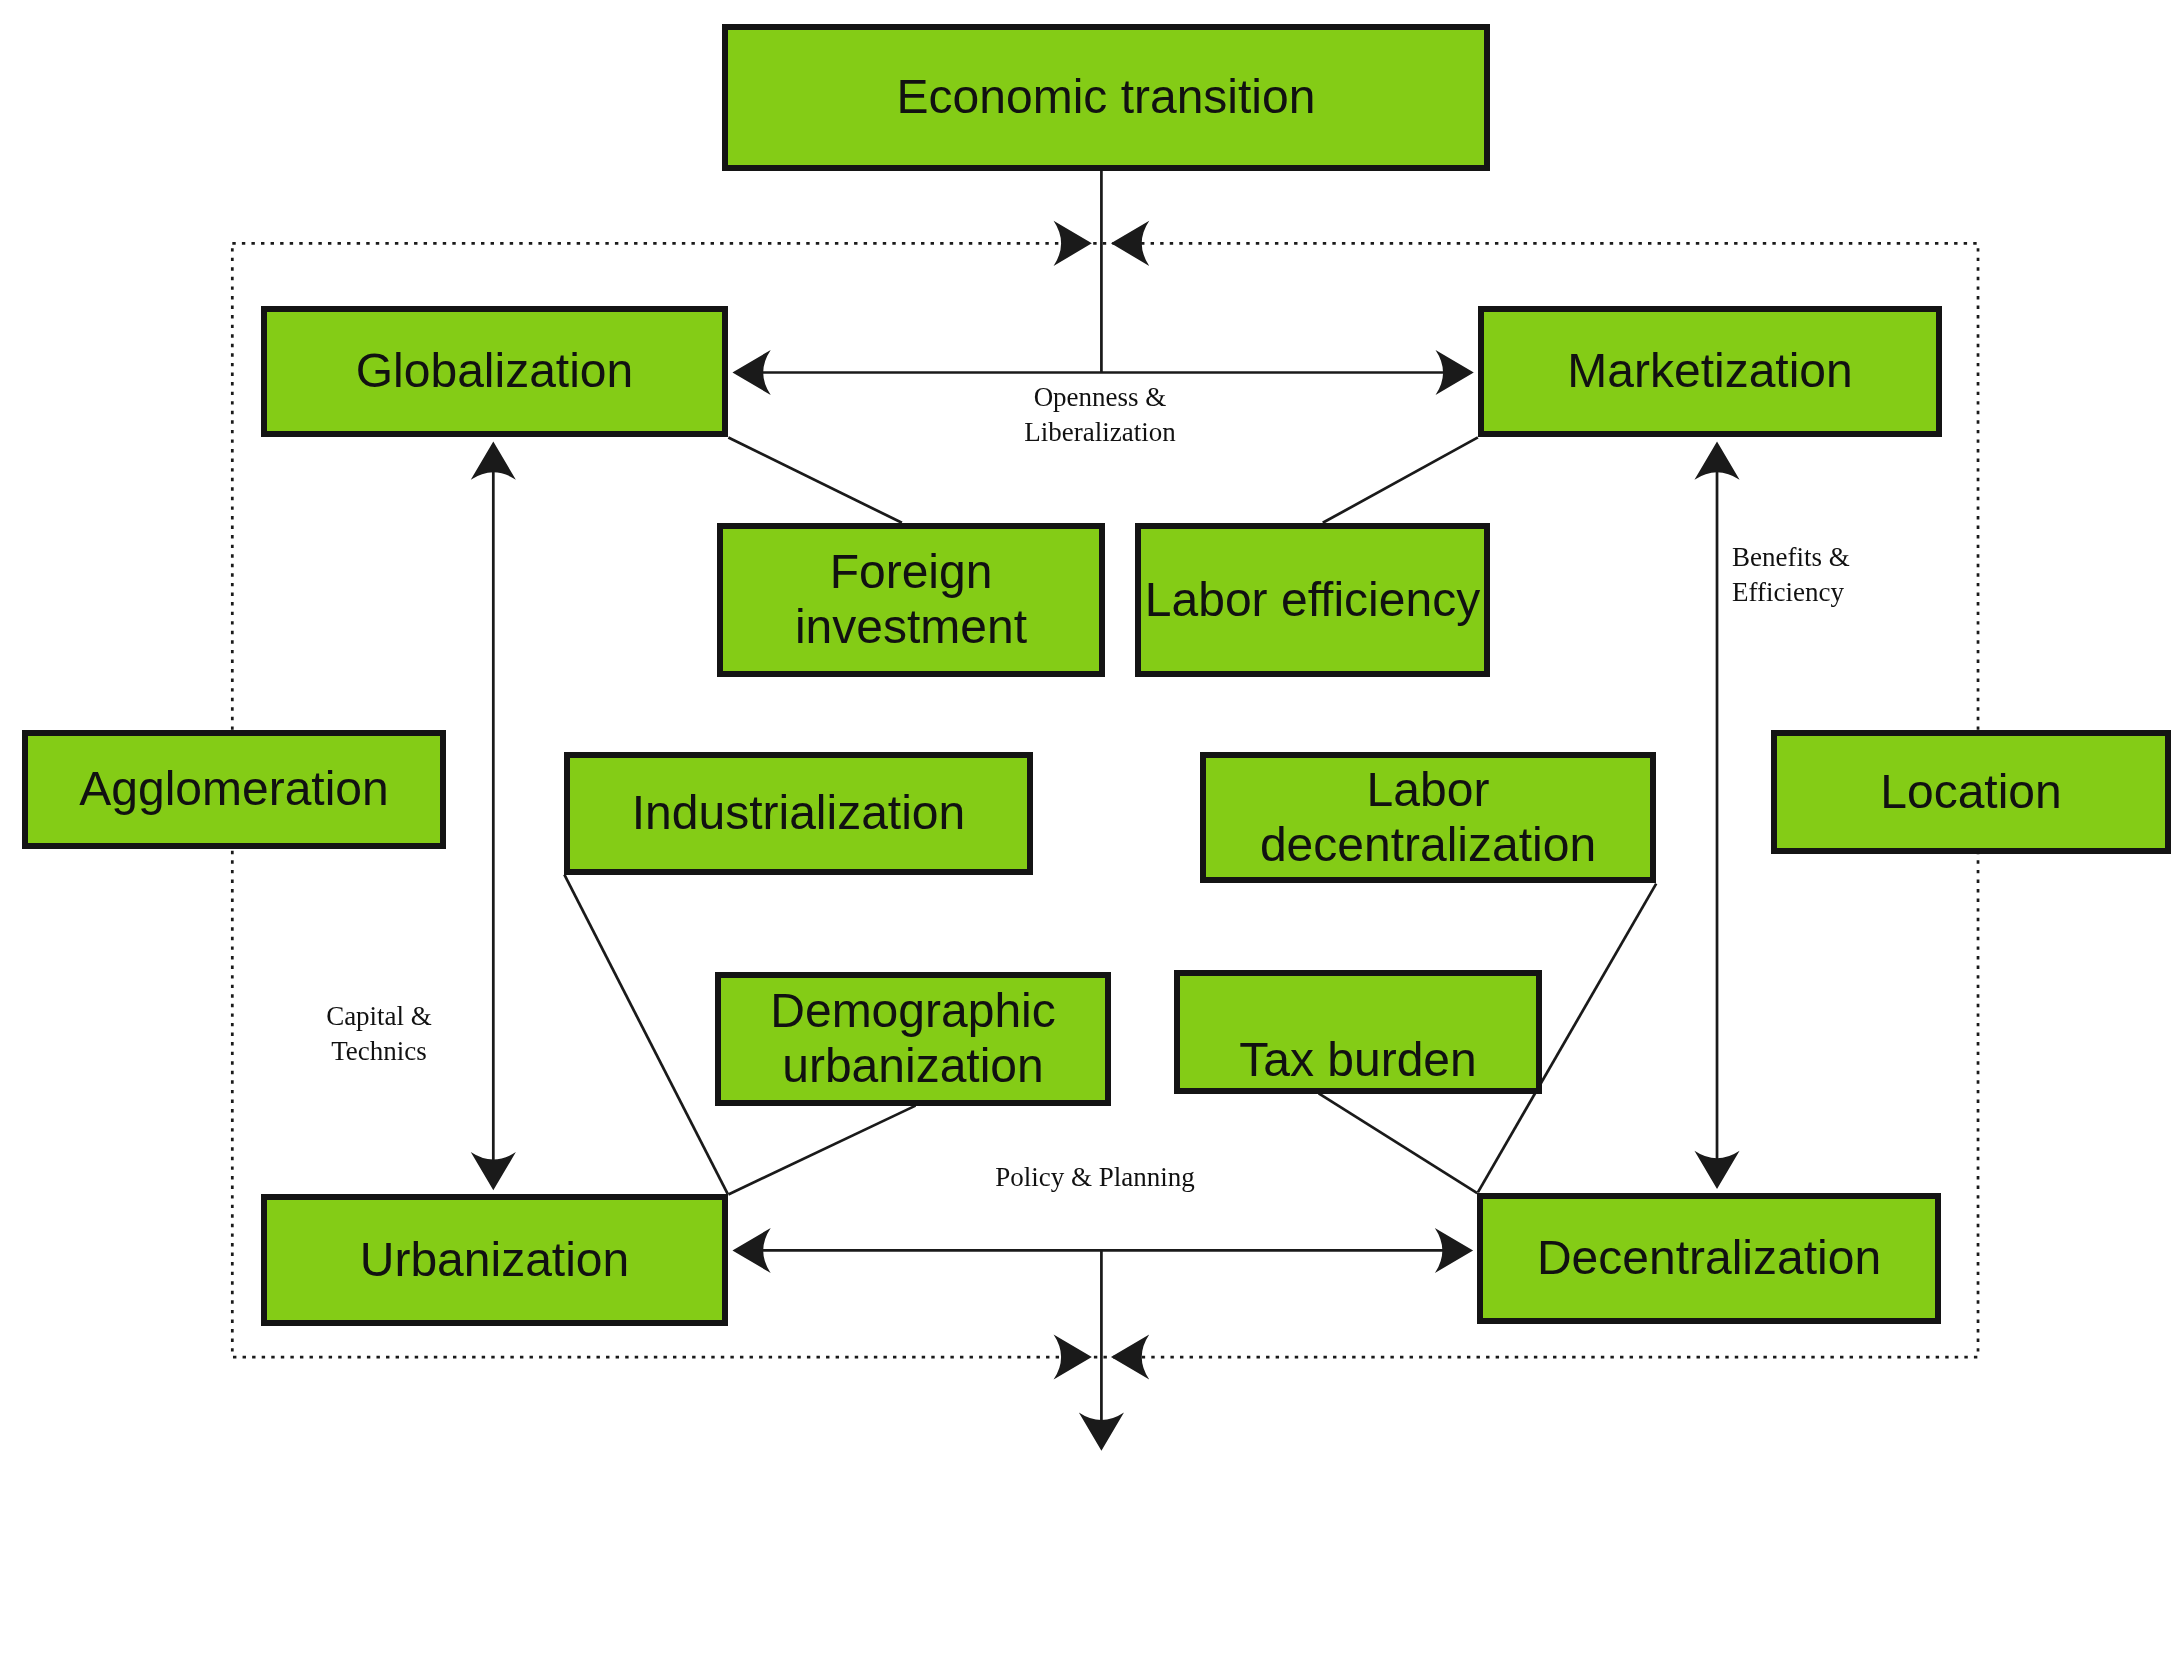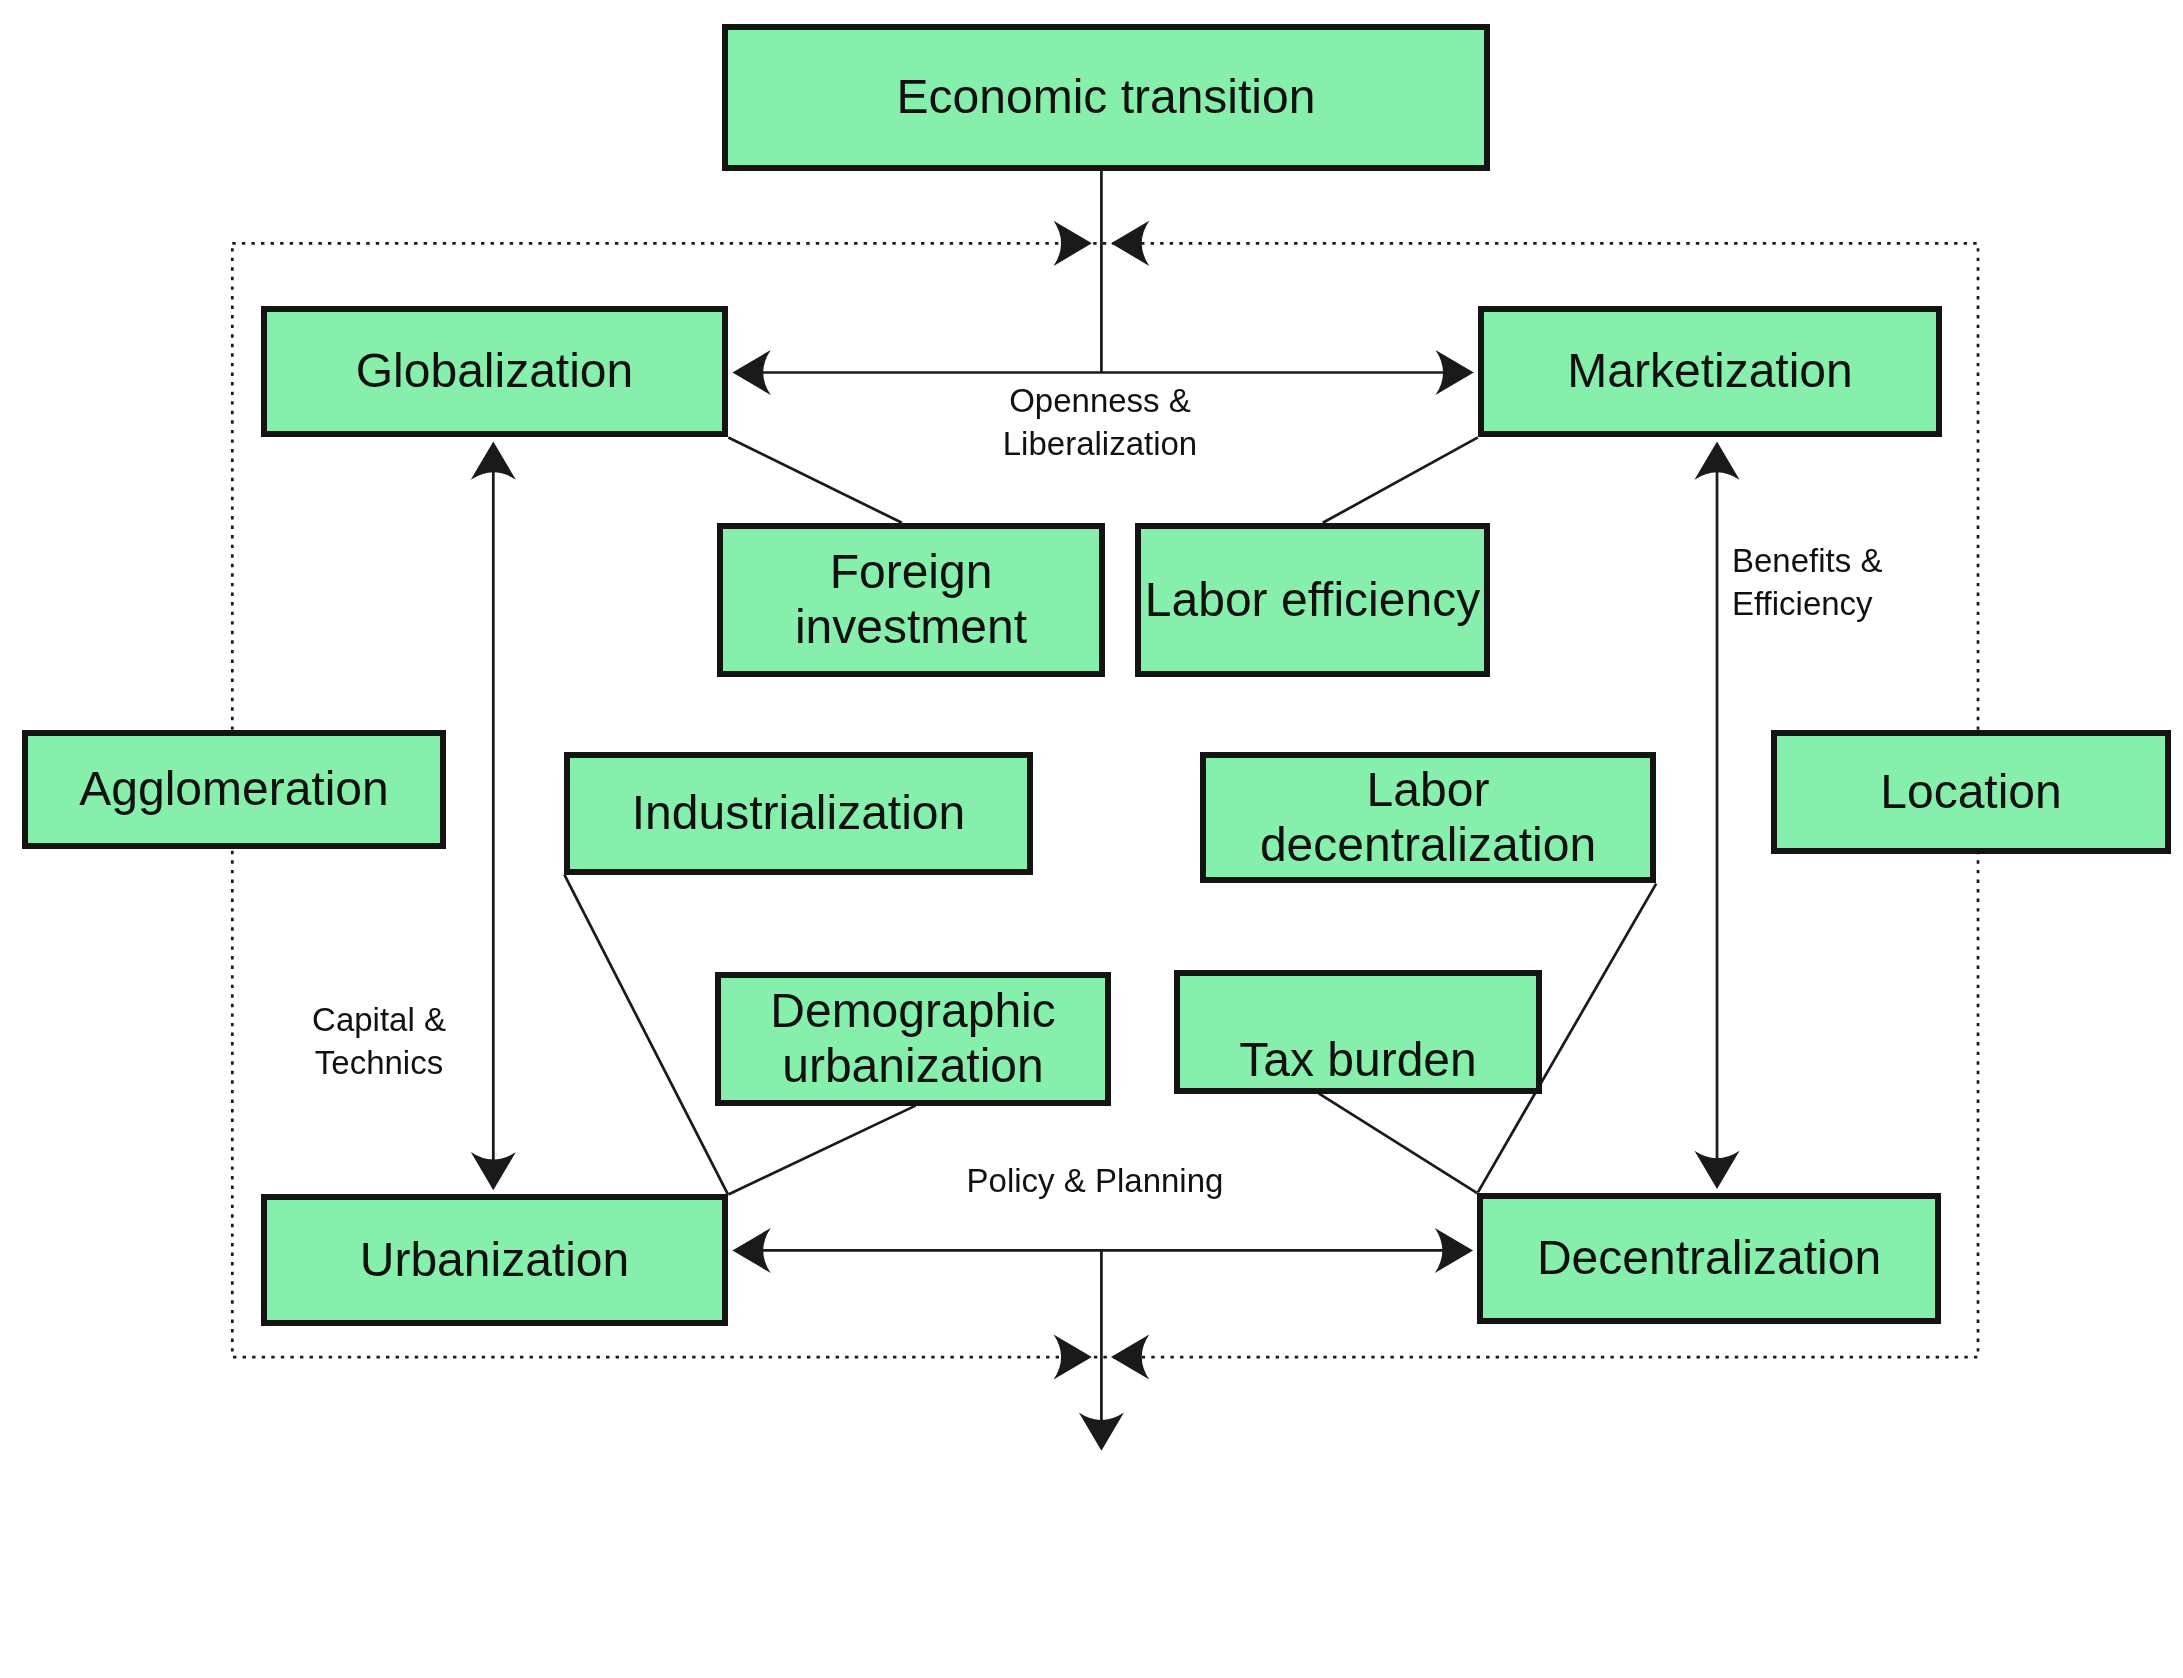--- a/index.html
+++ b/index.html
@@ -14,34 +14,35 @@
   }
   #connector-layer {
     position: absolute;
     left: 0; top: 0;
     width: 2183px; height: 1679px;
   }
   .node {
     position: absolute;
     box-sizing: border-box;
     border: 6.8px solid #141414;
-    background: #86efac;
+    background: #84cc16;
     display: flex;
     align-items: center;
     justify-content: center;
     text-align: center;
     font-size: 48px;
     line-height: 1.14;
     color: #111111;
   }
   .edge-label {
     position: absolute;
-    font-size: 33px;
+    font-size: 27px;
     line-height: 1.3;
     color: #111111;
+    font-family: Liberation Serif, serif;
   }
   .edge-label.center { text-align: center; }
   .edge-label.left { text-align: left; }
   svg line { stroke: #1a1a1a; stroke-width: 4; }
   svg path.arrowhead { fill: #1a1a1a; stroke: none; }
   svg rect.dotted-frame {
     fill: none;
     stroke: #1a1a1a;
     stroke-width: 4;
     stroke-dasharray: 5 9;

